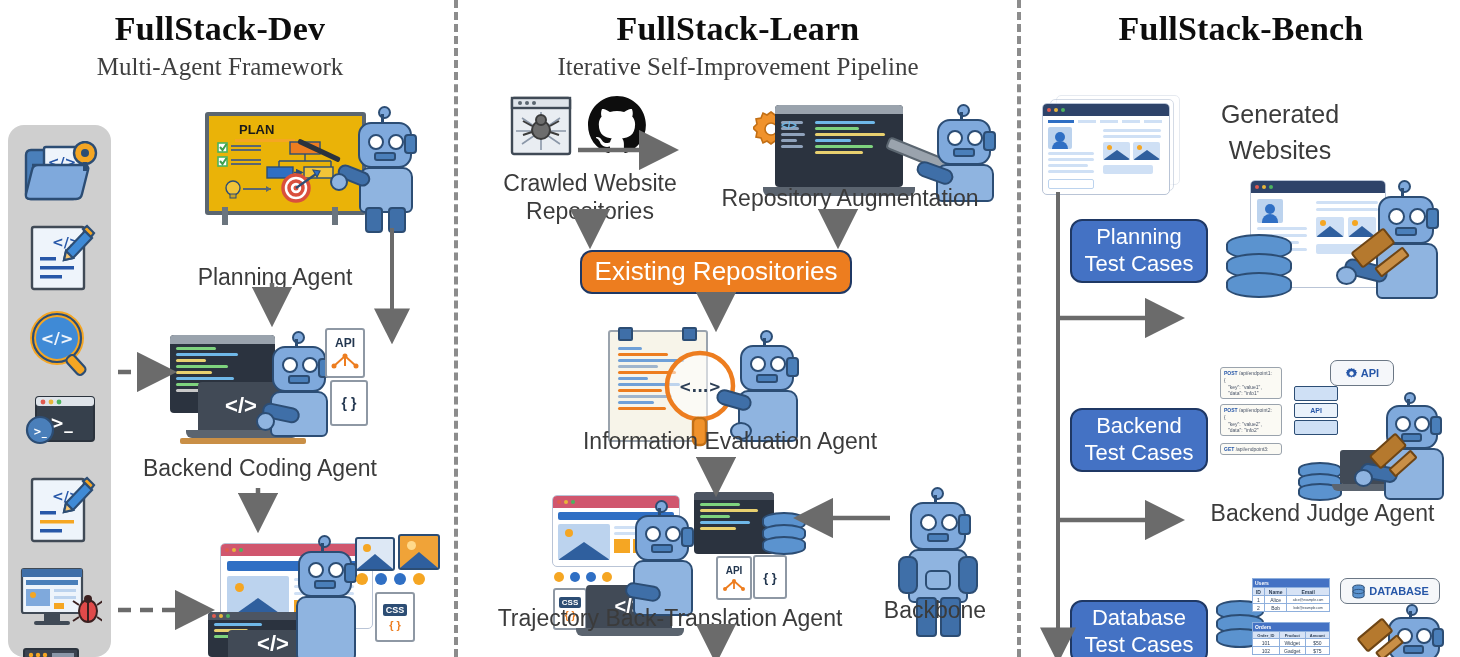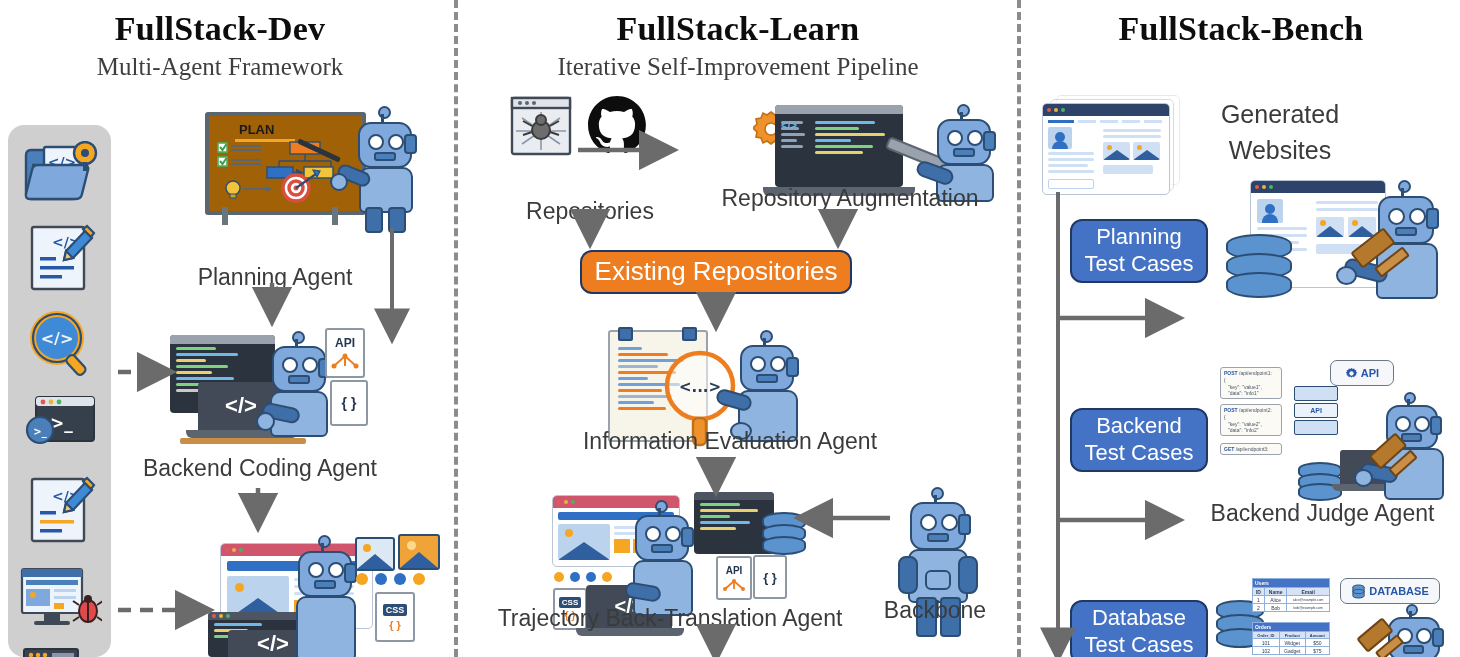--- a/index.html
+++ b/index.html
@@ -65,21 +65,21 @@
   .r-body{position:absolute;background:#8FB4E0;border:2.5px solid #2c4d74;border-radius:10px 10px 6px 6px;}
   .r-arm{position:absolute;background:#3f6fa8;border:2.2px solid #2c4d74;border-radius:8px;}
   .r-hand{position:absolute;background:#8FB4E0;border:2.2px solid #2c4d74;border-radius:50%;}
   .r-leg{position:absolute;background:#3f6fa8;border:2.2px solid #2c4d74;border-radius:4px;}
 
   
   .db{position:absolute;}
   .db-seg{position:absolute;background:#5b93cf;border:2px solid #2c4d74;border-radius:50%/40%;}
 
   
-  .board{position:absolute;background:#a16207;border:4px solid #5b6670;border-radius:3px;}
+  .board{position:absolute;background:#eab308;border:4px solid #5b6670;border-radius:3px;}
   .board-leg{position:absolute;background:#6b757e;}
 
   
   .doc{position:absolute;background:#F7F4E9;border:2px solid #9aa3ad;border-radius:3px;}
 
   
   .card{position:absolute;background:#fff;border:2px solid #8e98a4;border-radius:3px;
     display:flex;flex-direction:column;align-items:center;justify-content:center;
     font-family:"Liberation Sans",sans-serif;font-weight:bold;color:#22364f;}
 
@@ -390,20 +390,21 @@
       <circle cx="31" cy="24" r="5" fill="#6d6d6d" stroke="#3b3b3b" stroke-width="2"></circle>
       <path d="M22 30 l-9-5 M22 36 l-9 3 M40 30 l9-5 M40 36 l9 3" stroke="#3b3b3b" stroke-width="2" fill="none"></path>
     </svg>
   </div>
 
   <div style="position:absolute;left:584px;top:92px;">
     <svg width="66" height="66" viewBox="0 0 66 66">
       <path d="M33 4 C17 4 4 17 4 33 c0 13 8 24 20 28 1.5 .3 2-.6 2-1.4 v-5 c-8 1.7-9.7-3.8-9.7-3.8 -1.3-3.3-3.2-4.2-3.2-4.2 -2.6-1.8.2-1.7.2-1.7 2.9.2 4.4 3 4.4 3 2.6 4.4 6.8 3.1 8.4 2.4 .3-1.9 1-3.1 1.8-3.8 -6.4-.7-13.1-3.2-13.1-14.2 0-3.1 1.1-5.7 2.9-7.7 -.3-.7-1.3-3.6.3-7.6 0 0 2.4-.8 7.9 2.9 2.3-.6 4.7-1 7.1-1 2.4 0 4.8.3 7.1 1 5.4-3.7 7.8-2.9 7.8-2.9 1.6 4 .6 6.9.3 7.6 1.8 2 2.9 4.6 2.9 7.7 0 11-6.7 13.5-13.1 14.2 1 .9 1.9 2.6 1.9 5.3 v7.8 c0 .8.5 1.7 2 1.4 12-4 20-15 20-28 C62 17 49 4 33 4 z" fill="#0d0d0d"></path>
     </svg>
   </div>
+  <div class="cap" style="left:460px;top:170px;width:260px;">Crawled Website</div>
   <div class="cap" style="left:460px;top:198px;width:260px;">Repositories</div>
 
   <div>
     <svg style="position:absolute;left:753px;top:108px;" width="36" height="42" viewBox="0 0 36 42">
       <path d="M18 4 l4 3 4-2 2 5 5 1 -1 5 4 4 -4 4 1 5 -5 1 -2 5 -4-2 -4 3 -4-3 -4 2 -2-5 -5-1 1-5 -4-4 4-4 -1-5 5-1 2-5 4 2 z" fill="#F0922B" stroke="#c26f15" stroke-width="1.6"></path>
       <circle cx="18" cy="21" r="6" fill="#fff" stroke="#c26f15" stroke-width="1.6"></circle>
     </svg>
     <div class="codescreen" style="left:775px;top:105px;width:128px;height:82px;">
       <div style="height:9px;background:#9aa3ad;"></div>
       <div style="display:flex;">

